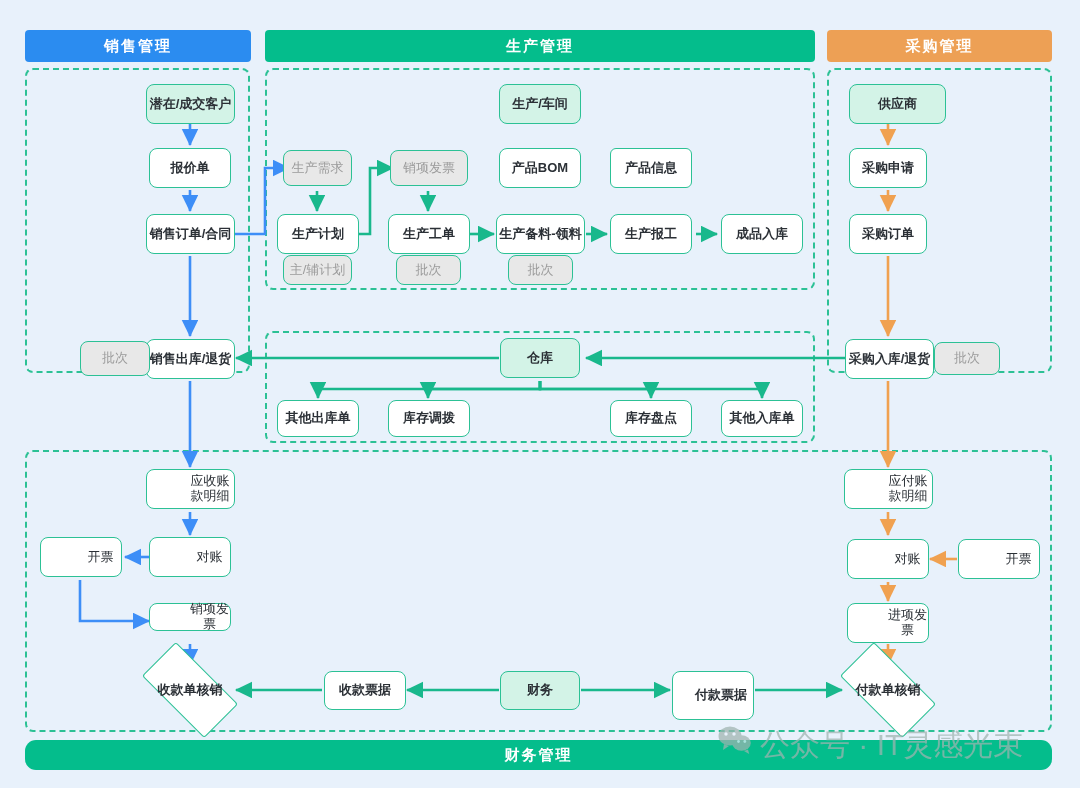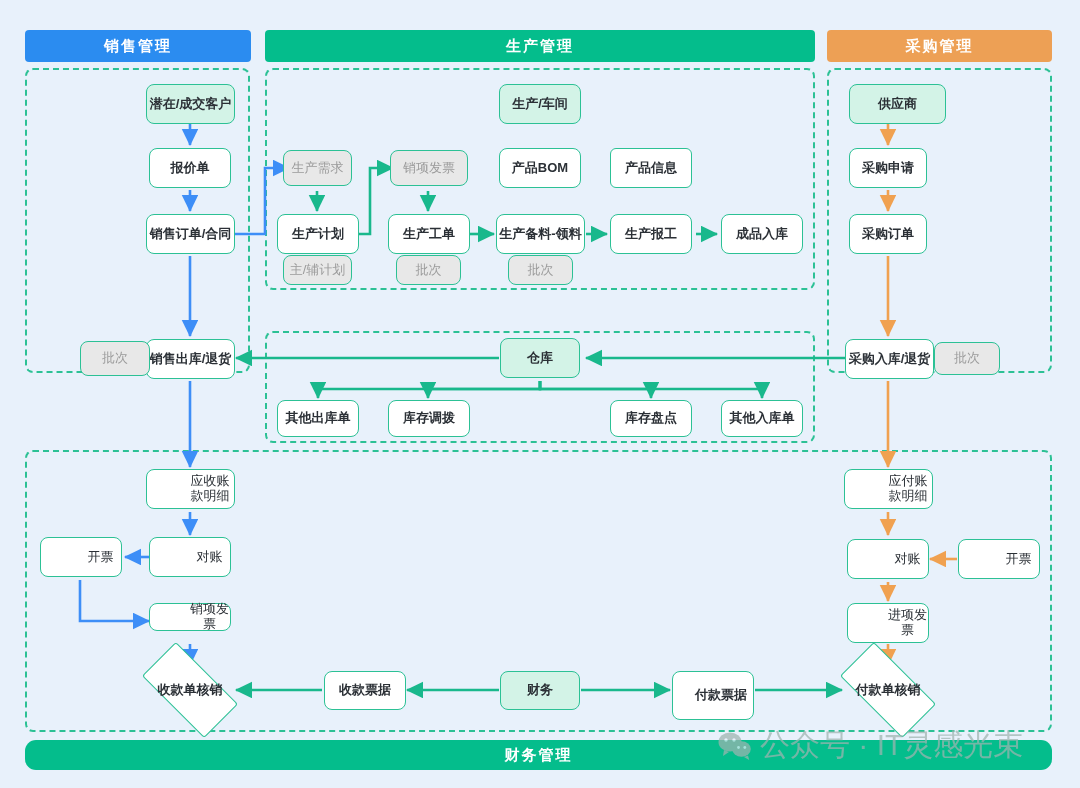--- a/index.html
+++ b/index.html
@@ -62,21 +62,21 @@
     display:flex;align-items:center;justify-content:center;
     font-size:13px;font-weight:bold;color:#2b3036;white-space:nowrap;
   }
 
   
   #wires{ position:absolute; left:0; top:0; width:1080px; height:788px; z-index:2; }
 
   
   #wm{
     position:absolute; left:718px; top:725px;
-    display:flex; align-items:center; gap:8px;
+    display:flex; align-items:flex-start; gap:8px;
     font-size:30px; color:#9fb4b0; opacity:.72;
     z-index:9; pointer-events:none; white-space:nowrap;
   }
   #wm .wx{ width:34px;height:30px; position:relative; }
 </style>
 </head>
 <body>
 
 <div id="stage">
 

